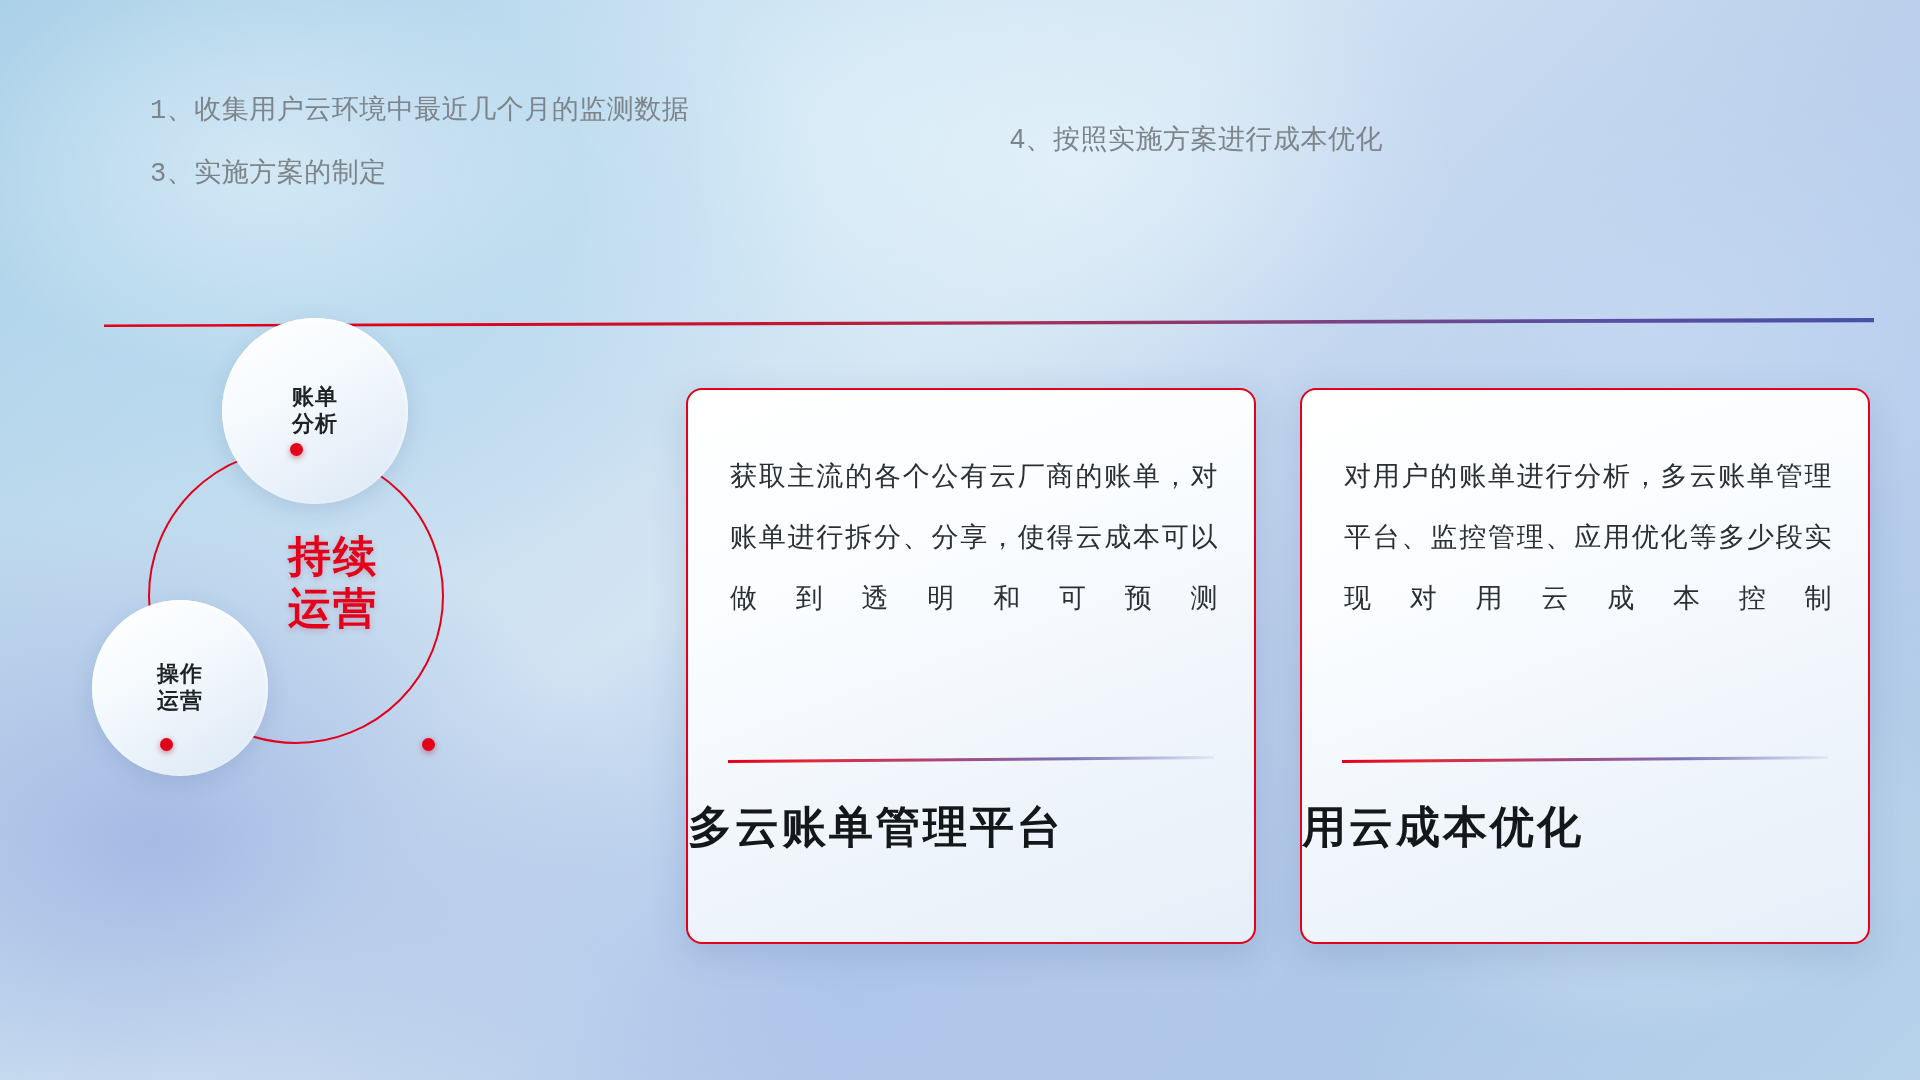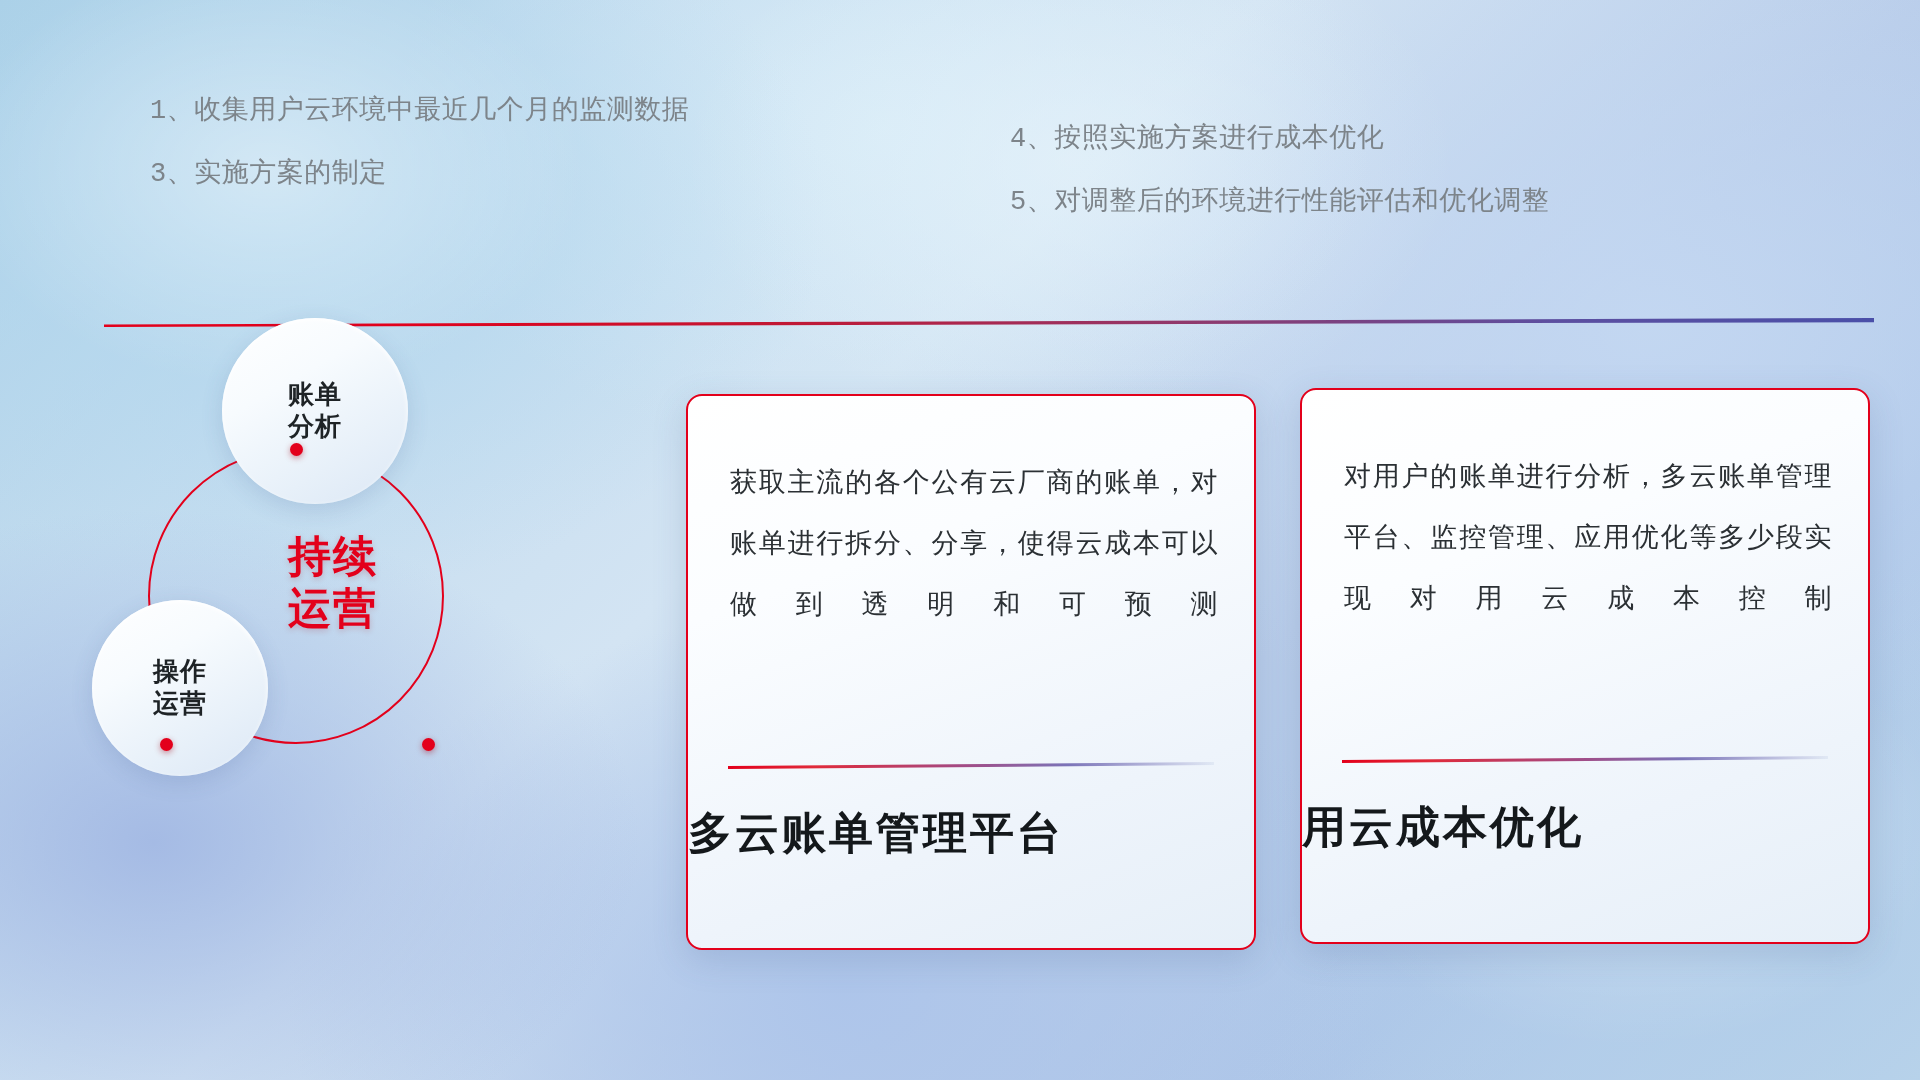--- a/index.html
+++ b/index.html
@@ -37,41 +37,41 @@
   }
 
   
   .list{position:absolute;color:#7e8487;}
   .list .row{
     font-size:27px;line-height:1;color:#7d848a;white-space:nowrap;
     letter-spacing:0.5px;
   }
   #list-left{left:150px;top:98px;}
   #list-left .row{margin-bottom:36px;font-family:Liberation Mono, monospace;}
-  #list-right{left:1010px;top:126px;font-family:Liberation Mono, monospace;}
+  #list-right{left:1010px;top:126px;}
   #list-right .row{margin-bottom:36px;}
 
   
   #divider{
     position:absolute;left:104px;top:318px;width:1770px;height:9px;
     background:linear-gradient(90deg,#e3001b 0%,#e3001b 16%,#c21733 38%,#8e3a6e 62%,#5c4fa0 82%,#4a4fa8 100%);
     clip-path:polygon(0 72%,100% 0,100% 46%,0 100%);
   }
 
   
   #diagram{position:absolute;left:100px;top:340px;width:480px;height:600px;}
   .bubble{
     position:absolute;border-radius:50%;
     background:linear-gradient(150deg,#ffffff 0%,#f7fbfe 35%,#e7f0f9 72%,#dbe7f5 100%);
     box-shadow:0 6px 22px rgba(60,90,140,0.16), inset 0 2px 5px rgba(255,255,255,0.95);
     display:flex;align-items:center;justify-content:center;
     text-align:center;
   }
   .bubble .lbl{
-    font-size:26px;font-weight:bold;color:#1e2326;line-height:1.22;
+    font-size:22px;font-weight:bold;color:#1e2326;line-height:1.22;
     letter-spacing:1px;
   }
   #bubble-top{left:122px;top:-22px;width:186px;height:186px;}
   #bubble-left{left:-8px;top:260px;width:176px;height:176px;}
   #bubble-right{left:242px;top:262px;width:176px;height:176px;}
   #ring{
     position:absolute;left:48px;top:108px;width:296px;height:296px;
     border-radius:50%;border:2.6px solid #e3001b;
     box-sizing:border-box;
   }
@@ -92,21 +92,21 @@
   
   .card{
     position:absolute;top:388px;width:570px;height:556px;
     border-radius:16px;
     border:2px solid #e3001b;
     background:linear-gradient(160deg,#ffffff 0%,#fbfdff 30%,#eef4fb 72%,#e6eff8 100%);
     box-shadow:0 10px 34px rgba(60,90,140,0.18);
     box-sizing:border-box;
     overflow:hidden;
   }
-  #card-1{left:686px;margin-top:6px;}
+  #card-1{left:686px;}
   #card-2{left:1300px;}
   .card-body{
     position:absolute;left:42px;right:36px;top:56px;
     font-size:27px;line-height:2.25;color:#2b3034;
     letter-spacing:0.5px;
     text-align:justify;
     text-align-last:justify;
   }
   .card-rule{
     position:absolute;left:40px;right:40px;top:366px;height:7px;
@@ -127,21 +127,20 @@
   <div id="glow2"></div>
   <div id="glow3"></div>
 
   <div class="list" id="list-left">
     <div class="row">1、收集用户云环境中最近几个月的监测数据</div>
     <div class="row">3、实施方案的制定</div>
   </div>
 
   <div class="list" id="list-right">
     <div class="row">4、按照实施方案进行成本优化</div>
-    <div class="row">5、对调整后的环境进行性能评估和优化调整</div>
   </div>
 
   <div id="divider"></div>
 
   <div id="diagram">
     <div id="ring"></div>
 
     <div class="bubble" id="bubble-top">
       <div class="lbl">
         <span>账单</span><br>

